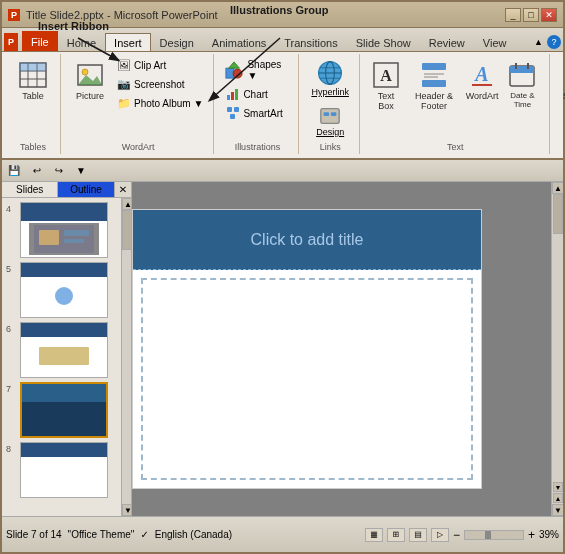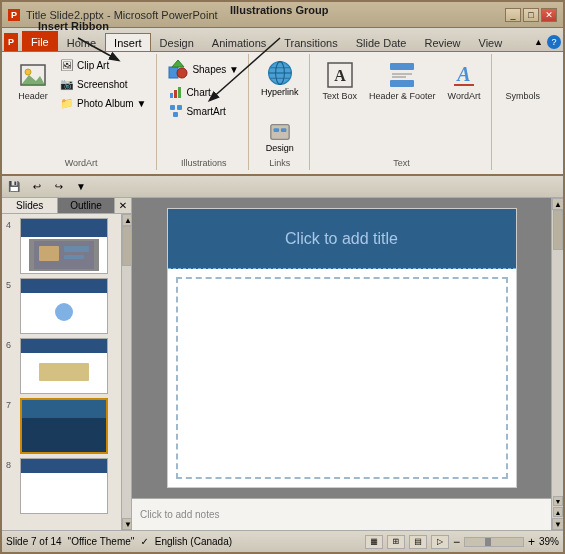--- a/index.html
+++ b/index.html
@@ -43,48 +43,48 @@
     
     .quick-access { background: linear-gradient(to bottom, #ddd8cc, #ccc6b8); height: 22px; display: flex; align-items: center; padding: 0 4px; gap: 4px; border-bottom: 1px solid #aaa; }
     .qa-btn { width: 18px; height: 18px; display: flex; align-items: center; justify-content: center; cursor: pointer; border: 1px solid transparent; border-radius: 2px; font-size: 10px; }
 
     
     .main-area { display: flex; flex: 1; overflow: hidden; }
 
     
     .slide-panel { width: 130px; background: #e8e4dc; border-right: 1px solid #aaa; display: flex; flex-direction: column; }
     .panel-tabs { display: flex; border-bottom: 1px solid #aaa; }
-    .panel-tab { flex: 1; text-align: center; padding: 2px; font-size: 10px; cursor: pointer; background: #737373; border-right: 1px solid #aaa; }
+    .panel-tab { flex: 1; text-align: center; padding: 2px; font-size: 10px; cursor: pointer; background: #1d4ed8; border-right: 1px solid #aaa; }
     .panel-tab.active { background: #e8e4dc; }
     .panel-tab-close { padding: 2px 4px; font-size: 10px; cursor: pointer; background: #ddd8cc; }
     .slide-list { flex: 1; overflow-y: auto; padding: 4px; display: flex; flex-direction: column; gap: 4px; }
     .slide-item { display: flex; gap: 4px; align-items: flex-start; cursor: pointer; }
     .slide-num { font-size: 9px; color: #555; width: 10px; flex-shrink: 0; margin-top: 2px; }
     .slide-thumb { width: 88px; height: 56px; border: 1px solid #aaa; background: #3a6fa0; display: flex; align-items: center; justify-content: center; overflow: hidden; position: relative; flex-shrink: 0; }
     .slide-thumb-white { background: #ffffff; }
 
     
     .content-area { flex: 1; display: flex; flex-direction: column; background: #808080; }
-    .slide-canvas-area { flex: 1; display: flex; align-items: center; justify-content: center; background: #808080; position: relative; overflow: hidden; }
+    .slide-canvas-area { flex: 1; display: flex; align-items: center; background: #808080; position: relative; overflow: hidden; }
     .slide-canvas { width: 350px; height: 280px; background: white; border: 1px solid #ccc; position: relative; display: flex; flex-direction: column; }
     .slide-title-area { background: #2c5f8a; height: 60px; display: flex; align-items: center; justify-content: center; border-bottom: 1px dashed #7ab0d8; }
     .slide-title-text { color: #a8c8e8; font-size: 16px; }
     .slide-body { flex: 1; display: flex; align-items: center; justify-content: center; border: 2px dashed #a0b8cc; margin: 8px; }
 
     .notes-area { height: 32px; background: #f5f3ef; border-top: 1px solid #aaa; display: flex; align-items: center; padding: 0 8px; }
     .notes-text { font-size: 10px; color: #888; }
 
     
     .v-scrollbar { width: 12px; background: #d4d0c8; border-left: 1px solid #aaa; display: flex; flex-direction: column; }
     .scroll-arrow { width: 12px; height: 12px; background: #c8c0b0; border: 1px solid #aaa; display: flex; align-items: center; justify-content: center; font-size: 8px; cursor: pointer; }
     .scroll-track { flex: 1; background: #d4d0c8; }
     .scroll-thumb { width: 10px; height: 40px; background: #b8b0a0; border: 1px solid #aaa; margin: 0 auto; }
 
     
-    .status-bar { height: 22px; background: linear-gradient(to bottom, #ddd8cc, #ccc6b8); border-top: 1px solid #aaa; display: flex; align-items: center; padding: 0 4px; gap: 0; font-size: 10px; }
+    .status-bar { height: 36px; background: linear-gradient(to bottom, #ddd8cc, #ccc6b8); border-top: 1px solid #aaa; display: flex; align-items: center; padding: 0 4px; gap: 0; font-size: 10px; }
     .status-left { display: flex; align-items: center; gap: 6px; }
     .status-right { margin-left: auto; display: flex; align-items: center; gap: 4px; }
     .view-btn { width: 18px; height: 14px; border: 1px solid #aaa; background: #e0d8c8; display: flex; align-items: center; justify-content: center; font-size: 8px; cursor: pointer; }
 
     .content-right { display: flex; flex: 1; }
 
     
     svg.ann-svg { position: absolute; top: 0; left: 0; pointer-events: none; }
   </style>
 </head>
@@ -105,43 +105,61 @@
     </div>
 
     <div class="ribbon-tabs">
       <div class="ppt-logo">P</div>
       <div class="tab" style="background:#cc3300; color:white; height:20px; border-radius:0;">File</div>
       <div class="tab">Home</div>
       <div class="tab active">Insert</div>
       <div class="tab">Design</div>
       <div class="tab">Animations</div>
       <div class="tab">Transitions</div>
-      <div class="tab">Slide Date</div>
+      <div class="tab">Slide Show</div>
       <div class="tab">Review</div>
       <div class="tab">View</div>
       <div class="ribbon-right">
         <div style="font-size:9px; cursor:pointer;">▲</div>
         <div style="width:14px; height:14px; border-radius:50%; background:#1a70c8; color:white; font-size:9px; display:flex; align-items:center; justify-content:center; cursor:pointer;">?</div>
       </div>
     </div>
 
     <div class="ribbon">
 
+      <div class="ribbon-group">
+        <div class="group-content">
+          <div class="rb-large">
+            <div class="rb-icon-large">
+              <svg width="28" height="26" viewBox="0 0 28 26">
+                <rect x="1" y="1" width="26" height="24" fill="none" stroke="#555" stroke-width="1.5"></rect>
+                <line x1="1" y1="9" x2="27" y2="9" stroke="#555" stroke-width="1"></line>
+                <line x1="1" y1="17" x2="27" y2="17" stroke="#555" stroke-width="1"></line>
+                <line x1="9" y1="1" x2="9" y2="25" stroke="#555" stroke-width="1"></line>
+                <line x1="18" y1="1" x2="18" y2="25" stroke="#555" stroke-width="1"></line>
+                <rect x="1" y="1" width="26" height="8" fill="#4a90d9" opacity="0.4"></rect>
+              </svg>
+            </div>
+            <div class="rb-label">Table</div>
+          </div>
+        </div>
+        <div class="ribbon-group-label">Tables</div>
+      </div>
 
       <div class="ribbon-group">
         <div class="group-content">
           <div class="rb-large">
             <div class="rb-icon-large">
               <svg width="28" height="28" viewBox="0 0 28 28">
                 <rect x="2" y="4" width="24" height="20" fill="none" stroke="#555" stroke-width="1.5"></rect>
                 <circle cx="9" cy="11" r="3" fill="#f0c040" stroke="#c8a020" stroke-width="1"></circle>
                 <polygon points="2,24 10,14 17,20 21,15 26,24" fill="#4a9040" opacity="0.7"></polygon>
               </svg>
             </div>
-            <div class="rb-label">Header</div>
+            <div class="rb-label">Picture</div>
           </div>
           <div class="rb-small-group">
             <div class="rb-small">
               <div class="rb-small-icon">🖼</div>
               <span>Clip Art</span>
             </div>
             <div class="rb-small">
               <div class="rb-small-icon">📷</div>
               <span>Screenshot</span>
             </div>
@@ -185,21 +203,21 @@
               </div>
               <span>SmartArt</span>
             </div>
           </div>
         </div>
         <div class="ribbon-group-label">Illustrations</div>
       </div>
 
       <div class="ribbon-group">
         <div class="group-content">
-          <div style="display:flex; flex-direction:column; gap:18px; align-items:center;">
+          <div style="display:flex; flex-direction:column; gap:2px; align-items:center;text-decoration:underline;">
             <div class="rb-med">
               <svg width="28" height="28" viewBox="0 0 32 32">
                 <circle cx="16" cy="16" r="13" fill="#4a9fd4" stroke="#2a7fb4" stroke-width="1.5"></circle>
                 <ellipse cx="16" cy="16" rx="5" ry="13" fill="none" stroke="#1a5f8a" stroke-width="1.2"></ellipse>
                 <line x1="3" y1="16" x2="29" y2="16" stroke="#1a5f8a" stroke-width="1.2"></line>
                 <line x1="5" y1="10" x2="27" y2="10" stroke="#1a5f8a" stroke-width="0.8"></line>
                 <line x1="5" y1="22" x2="27" y2="22" stroke="#1a5f8a" stroke-width="0.8"></line>
               </svg>
               <div class="rb-label-sm">Hyperlink</div>
             </div>
@@ -239,20 +257,31 @@
             <div class="rb-label">Header &amp; Footer</div>
           </div>
           <div class="rb-large">
             <div class="rb-icon-large">
               <svg width="28" height="28" viewBox="0 0 28 28">
                 <text x="14" y="20" text-anchor="middle" font-size="20" font-weight="bold" fill="#4a90d9" font-family="serif" font-style="italic">A</text>
                 <line x1="4" y1="24" x2="24" y2="24" stroke="#c04030" stroke-width="2"></line>
               </svg>
             </div>
             <div class="rb-label">WordArt</div>
+          </div>
+          <div class="rb-large">
+            <div class="rb-icon-large">
+              <svg width="28" height="28" viewBox="0 0 28 28">
+                <rect x="2" y="5" width="24" height="20" rx="2" fill="none" stroke="#555" stroke-width="1.5"></rect>
+                <rect x="2" y="5" width="24" height="7" fill="#5090d0" rx="1"></rect>
+                <line x1="8" y1="2" x2="8" y2="8" stroke="#555" stroke-width="2"></line>
+                <line x1="20" y1="2" x2="20" y2="8" stroke="#555" stroke-width="2"></line>
+              </svg>
+            </div>
+            <div class="rb-label" style="font-size:8px;">Date &amp; Time</div>
           </div>
         </div>
         <div class="ribbon-group-label">Text</div>
       </div>
 
       <div class="ribbon-group">
         <div class="group-content">
           <div class="rb-large">
             <div class="rb-icon-large">
               
@@ -356,23 +385,20 @@
             <div class="slide-canvas">
 
               <div class="slide-title-area">
                 <span class="slide-title-text">Click to add title</span>
               </div>
 
               <div class="slide-body">
               </div>
             </div>
           </div>
-          <div class="notes-area">
-            <span class="notes-text">Click to add notes</span>
-          </div>
         </div>
 
         <div class="v-scrollbar">
           <div class="scroll-arrow">▲</div>
           <div class="scroll-track">
             <div class="scroll-thumb"></div>
           </div>
           <div style="display:flex; flex-direction:column; gap:1px; padding:1px;">
             <div style="width:10px; height:10px; background:#c8c0b0; border:1px solid #aaa; display:flex; align-items:center; justify-content:center; font-size:7px; cursor:pointer;">▼</div>
             <div style="width:10px; height:10px; background:#c8c0b0; border:1px solid #aaa; display:flex; align-items:center; justify-content:center; font-size:7px; cursor:pointer;">▲</div>

